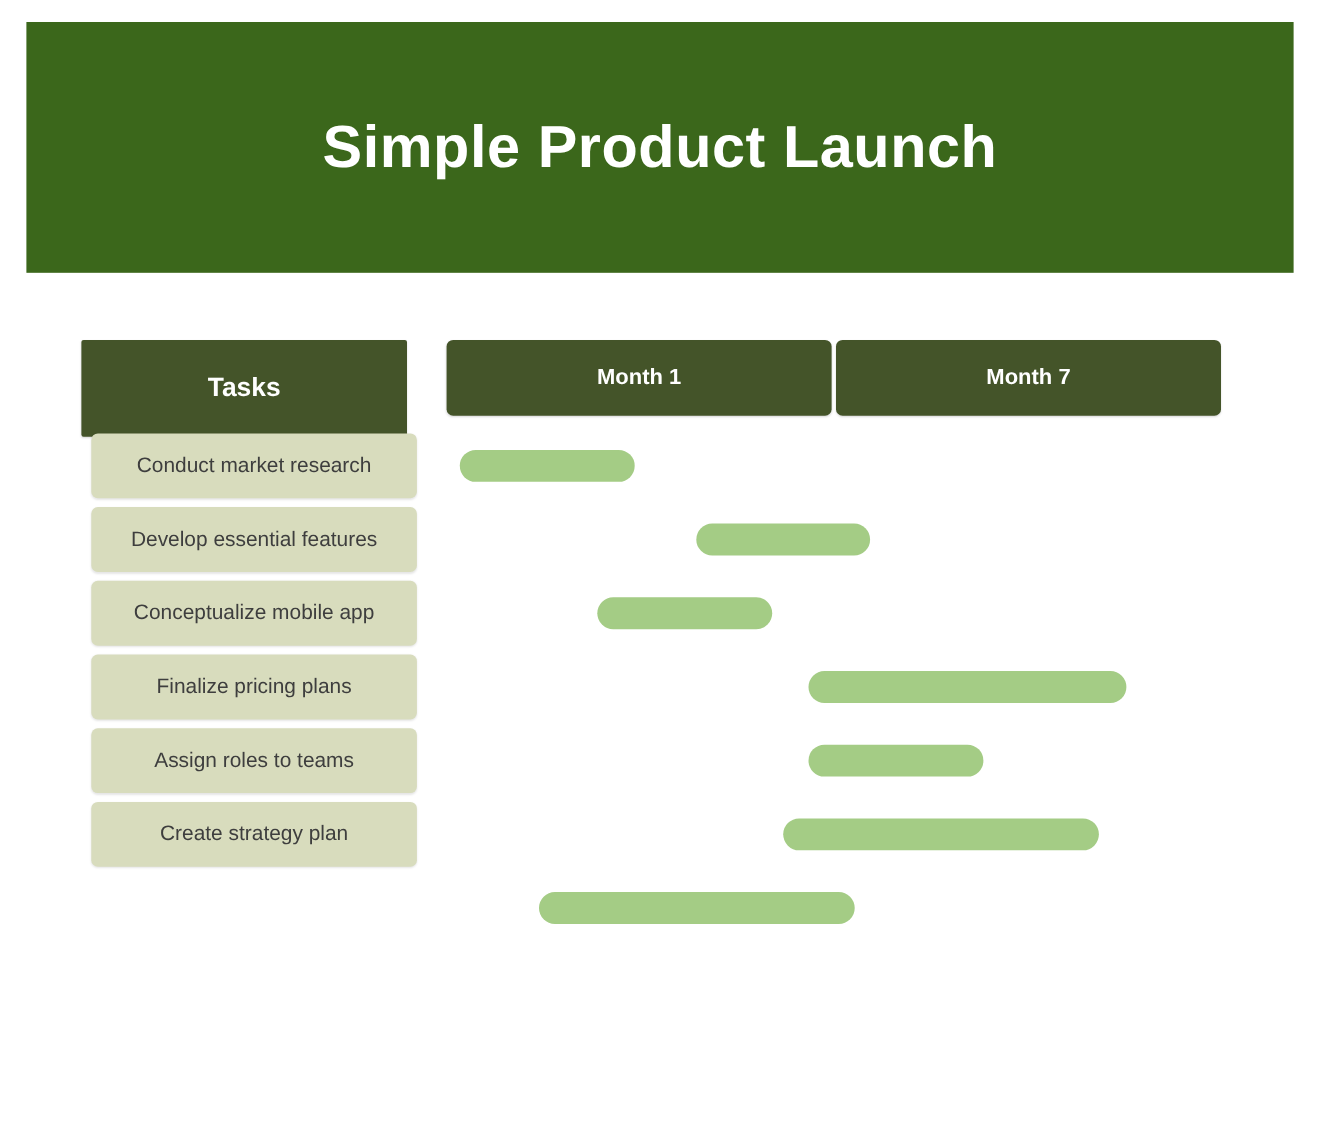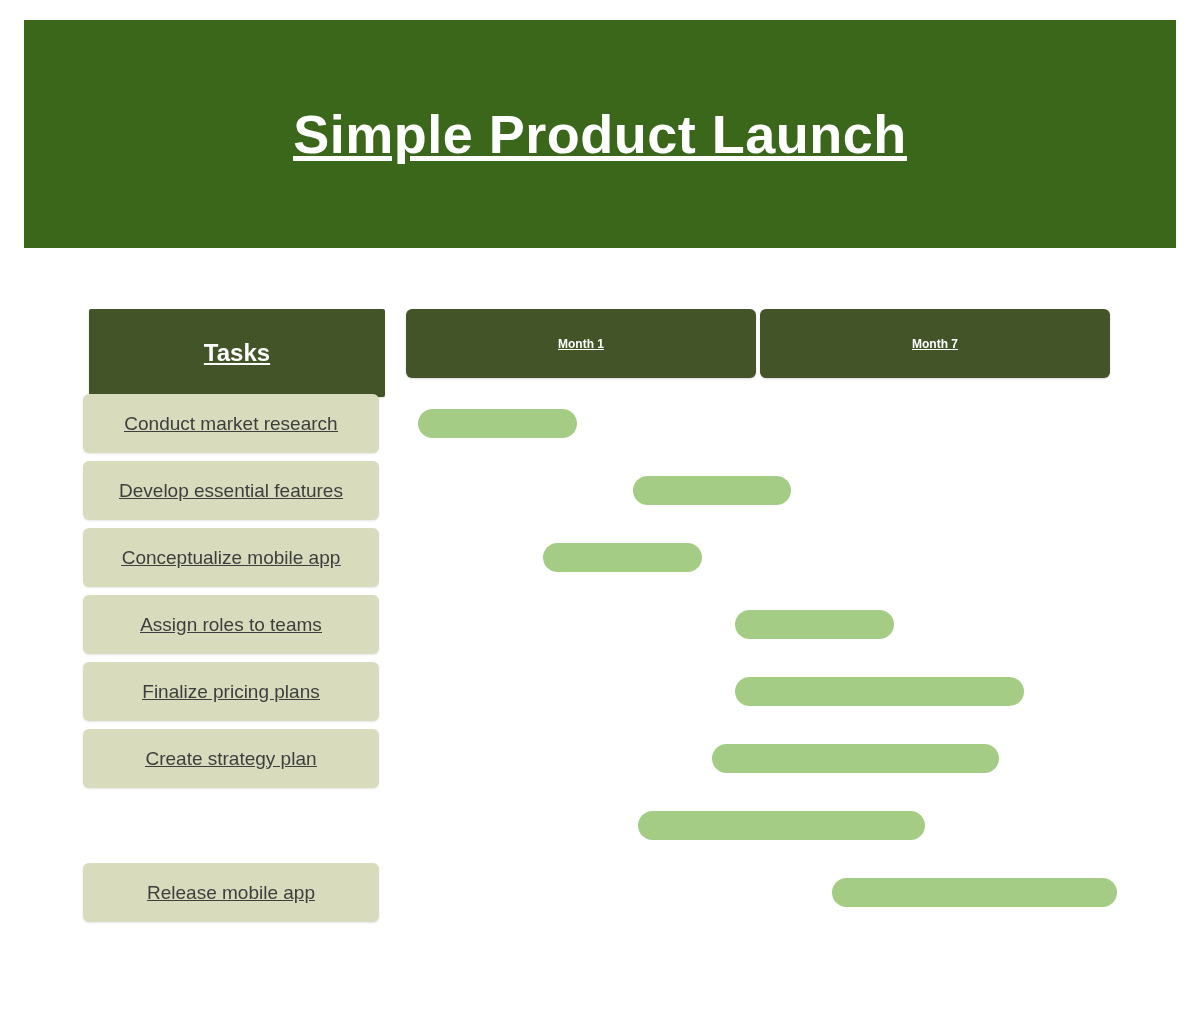--- a/index.html
+++ b/index.html
@@ -1,15 +1,15 @@
 <!DOCTYPE html>
 <html style="--page-bg: #ffffff; --banner-bg: #3b671b; --banner-text: #ffffff; --header-bg: #445429; --task-row-bg: #d8dcbd; --task-text: #3e3e3e;"><head>
 <meta charset="utf-8">
 <style>
-  * { margin: 0; padding: 0; box-sizing: border-box; text-decoration: underline; }
+  * { margin: 0; padding: 0; box-sizing: border-box; }
   html, body { background: #ffffff; }
   body {
     font-family: "Liberation Sans", "DejaVu Sans", sans-serif;
     width: 1200px;
     height: 1031px;
     position: relative;
     overflow: hidden;
   }
   .page {
     position: absolute;
@@ -31,21 +31,21 @@
   .banner h1 {
     color: var(--banner-text, #ffffff);
     font-size: 54px;
     font-weight: 700;
     line-height: 1.3;
     letter-spacing: 0.5px;
   }
   .head-row { position: absolute; top: 309px; left: 0; width: 100%; height: 69px; }
   .tasks-head {
     position: absolute;
-    left: 89px;
+    left: 74px;
     top: 0;
     width: 296px;
     height: 88px;
     background: var(--header-bg, #445429);
     border-radius: 2px;
     color: #ffffff;
     font-size: 24px;
     font-weight: 700;
     display: flex;
     align-items: center;
@@ -59,38 +59,37 @@
     width: 704px;
     height: 69px;
     display: flex;
     gap: 4px;
   }
   .month-box {
     flex: 1;
     background: var(--header-bg, #445429);
     border-radius: 6px;
     color: #ffffff;
-    font-size: 12px;
+    font-size: 20px;
     font-weight: 700;
     display: flex;
     align-items: center;
     justify-content: center;
     box-shadow: 0 1px 2px rgba(0,0,0,0.15);
   }
   .rows {
     position: absolute;
     left: 83px;
     top: 394px;
     width: 1027px;
   }
   .row {
     display: flex;
     height: 59px;
     margin-bottom: 8px;
-    justify-content: center;
   }
   .task-label {
     width: 296px;
     flex: 0 0 296px;
     background: var(--task-row-bg, #d8dcbd);
     border-radius: 6px;
     color: var(--task-text, #3e3e3e);
     font-size: 19px;
     display: flex;
     align-items: center;
@@ -140,43 +139,37 @@
           <div class="bar" style="left: 32.25%; width: 22.5%; background: rgb(164, 204, 133);"></div>
         </div>
       </div>
       <div class="row">
         <div class="task-label">Conceptualize mobile app</div>
         <div class="lane">
           <div class="bar" style="left: 19.5%; width: 22.5%; background: rgb(164, 204, 133);"></div>
         </div>
       </div>
       <div class="row">
+        <div class="task-label">Finalize pricing plans</div>
+        <div class="lane">
+          <div class="bar" style="left: 46.75%; width: 41%; background: rgb(164, 204, 133);"></div>
+        </div>
+      </div>
+      <div class="row">
         <div class="task-label">Assign roles to teams</div>
         <div class="lane">
           <div class="bar" style="left: 46.75%; width: 22.5%; background: rgb(164, 204, 133);"></div>
-        </div>
-      </div>
-      <div class="row">
-        <div class="task-label">Finalize pricing plans</div>
-        <div class="lane">
-          <div class="bar" style="left: 46.75%; width: 41%; background: rgb(164, 204, 133);"></div>
         </div>
       </div>
       <div class="row">
         <div class="task-label">Create strategy plan</div>
         <div class="lane">
           <div class="bar" style="left: 43.5%; width: 40.75%; background: rgb(164, 204, 133);"></div>
         </div>
       </div>
       <div class="row">
         <div class="lane">
           <div class="bar" style="left: 54%; width: 40.75%; background: rgb(164, 204, 133);"></div>
         </div>
       </div>
-      <div class="row">
-        <div class="task-label">Release mobile app</div>
-        <div class="lane">
-          <div class="bar" style="left: 60.5%; width: 40.5%; background: rgb(164, 204, 133);"></div>
-        </div>
-      </div>
     </div>
 
 </div>
 
 </body></html>

